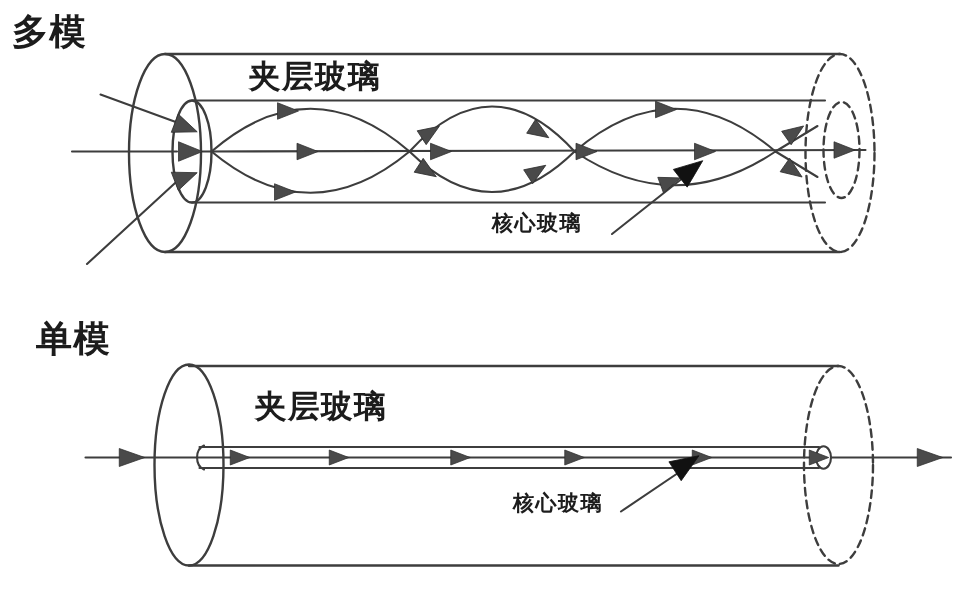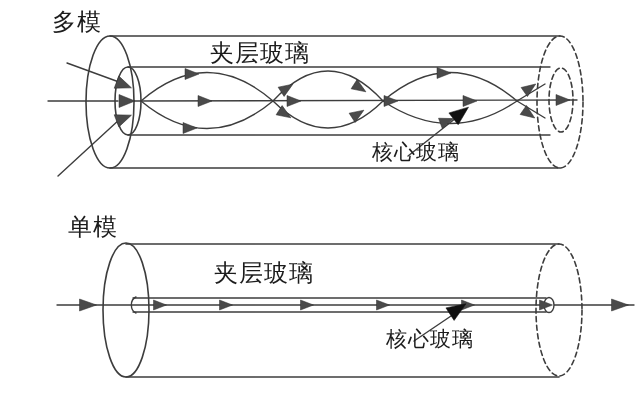--- a/index.html
+++ b/index.html
@@ -7,26 +7,26 @@
   }
   html,body{margin:0;padding:0;}
   body{background:#e8e8e8;}
   .stage{
     position:relative; width:640px; height:400px; overflow:hidden;
     background:var(--background);
     font-family:"Liberation Sans","DejaVu Sans",sans-serif;
   }
   .stage svg{position:absolute;left:0;top:0;}
   .lbl{
-    position:absolute; color:var(--text); font-weight:400; line-height:1;
-    letter-spacing:1px; white-space:nowrap;margin-left:44px;
+    position:absolute; color:var(--text); font-weight:700; line-height:1;
+    letter-spacing:1px; white-space:nowrap;
   }
   .lbl-title{font-size:24px;}
-  .lbl-mid{font-size:24px;}
-  .lbl-small{font-size:21px;}
+  .lbl-mid{font-size:21px;}
+  .lbl-small{font-size:14px;}
   .stroke{stroke:var(--line); fill:none; stroke-width:1.6; stroke-linecap:round;}
   .thin{stroke-width:1.4;}
   .dashed{stroke-dasharray:5 3.5;}
   .capfill{fill:var(--background);}
   .ah{fill:var(--arrow); stroke:#2e2e2e; stroke-width:.5;}
   .ah-black{fill:var(--pointer); stroke:var(--pointer); stroke-width:.5;}
 </style>
 </head>
 <body>
 

